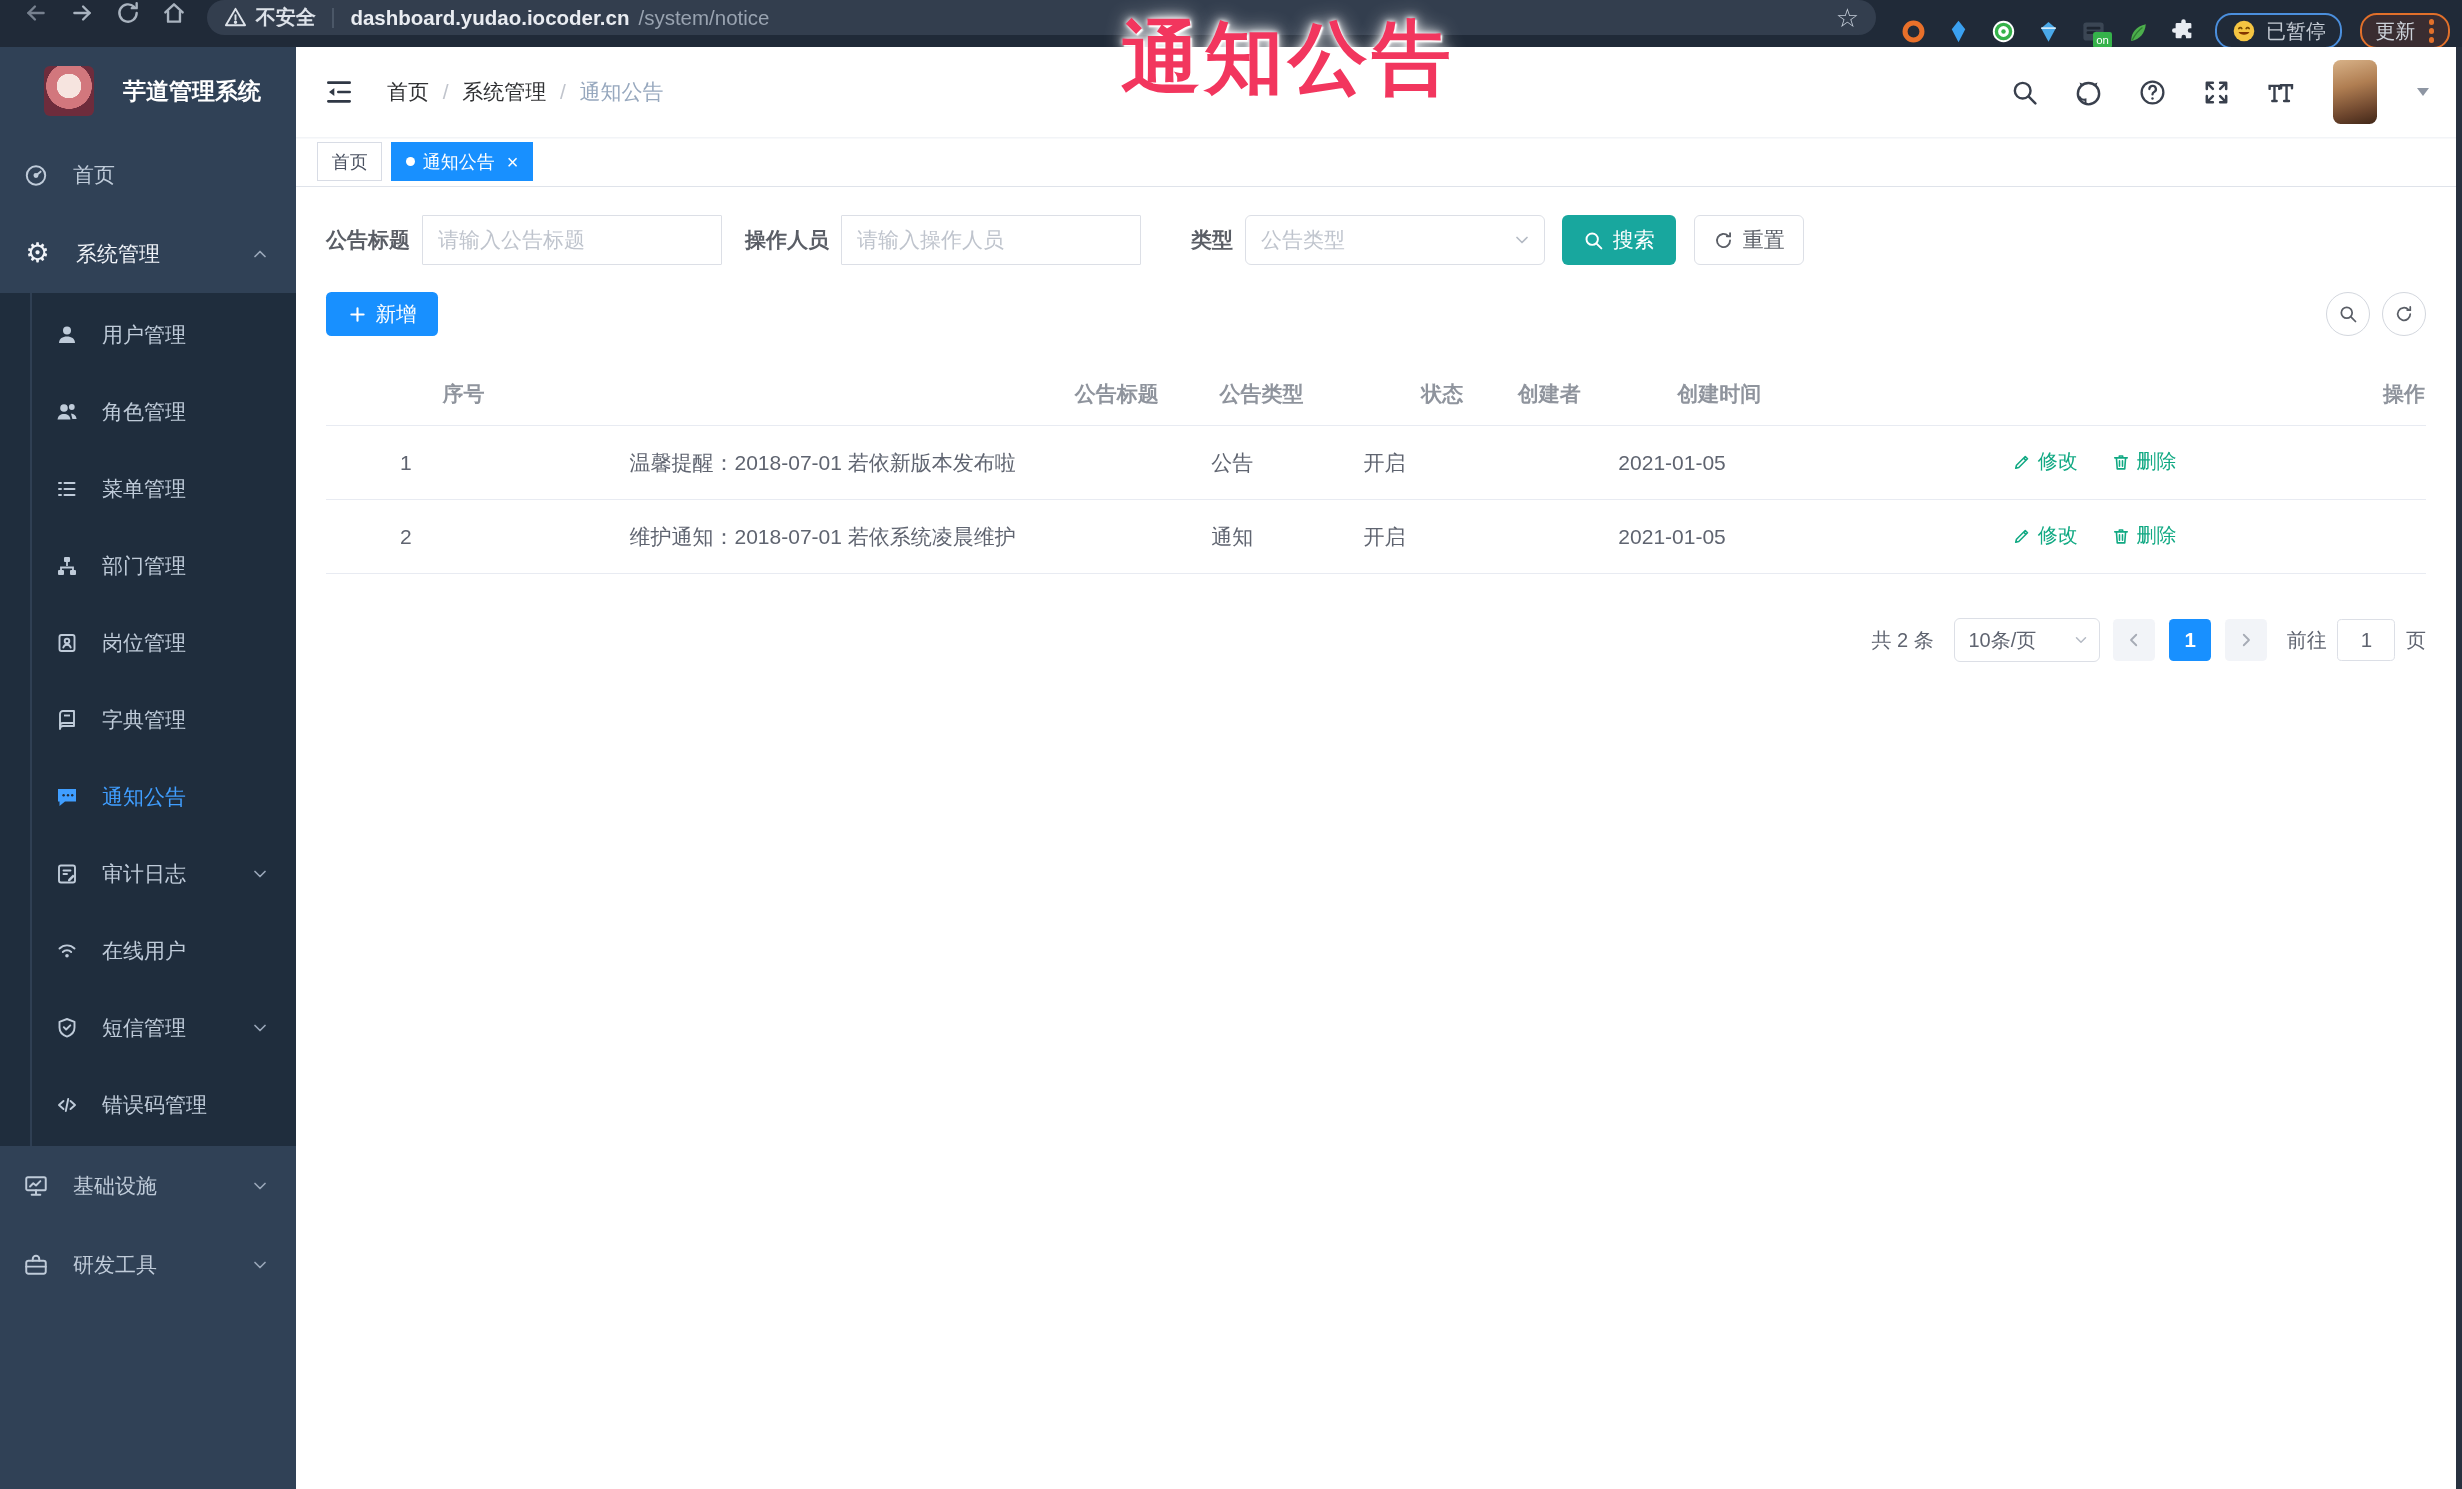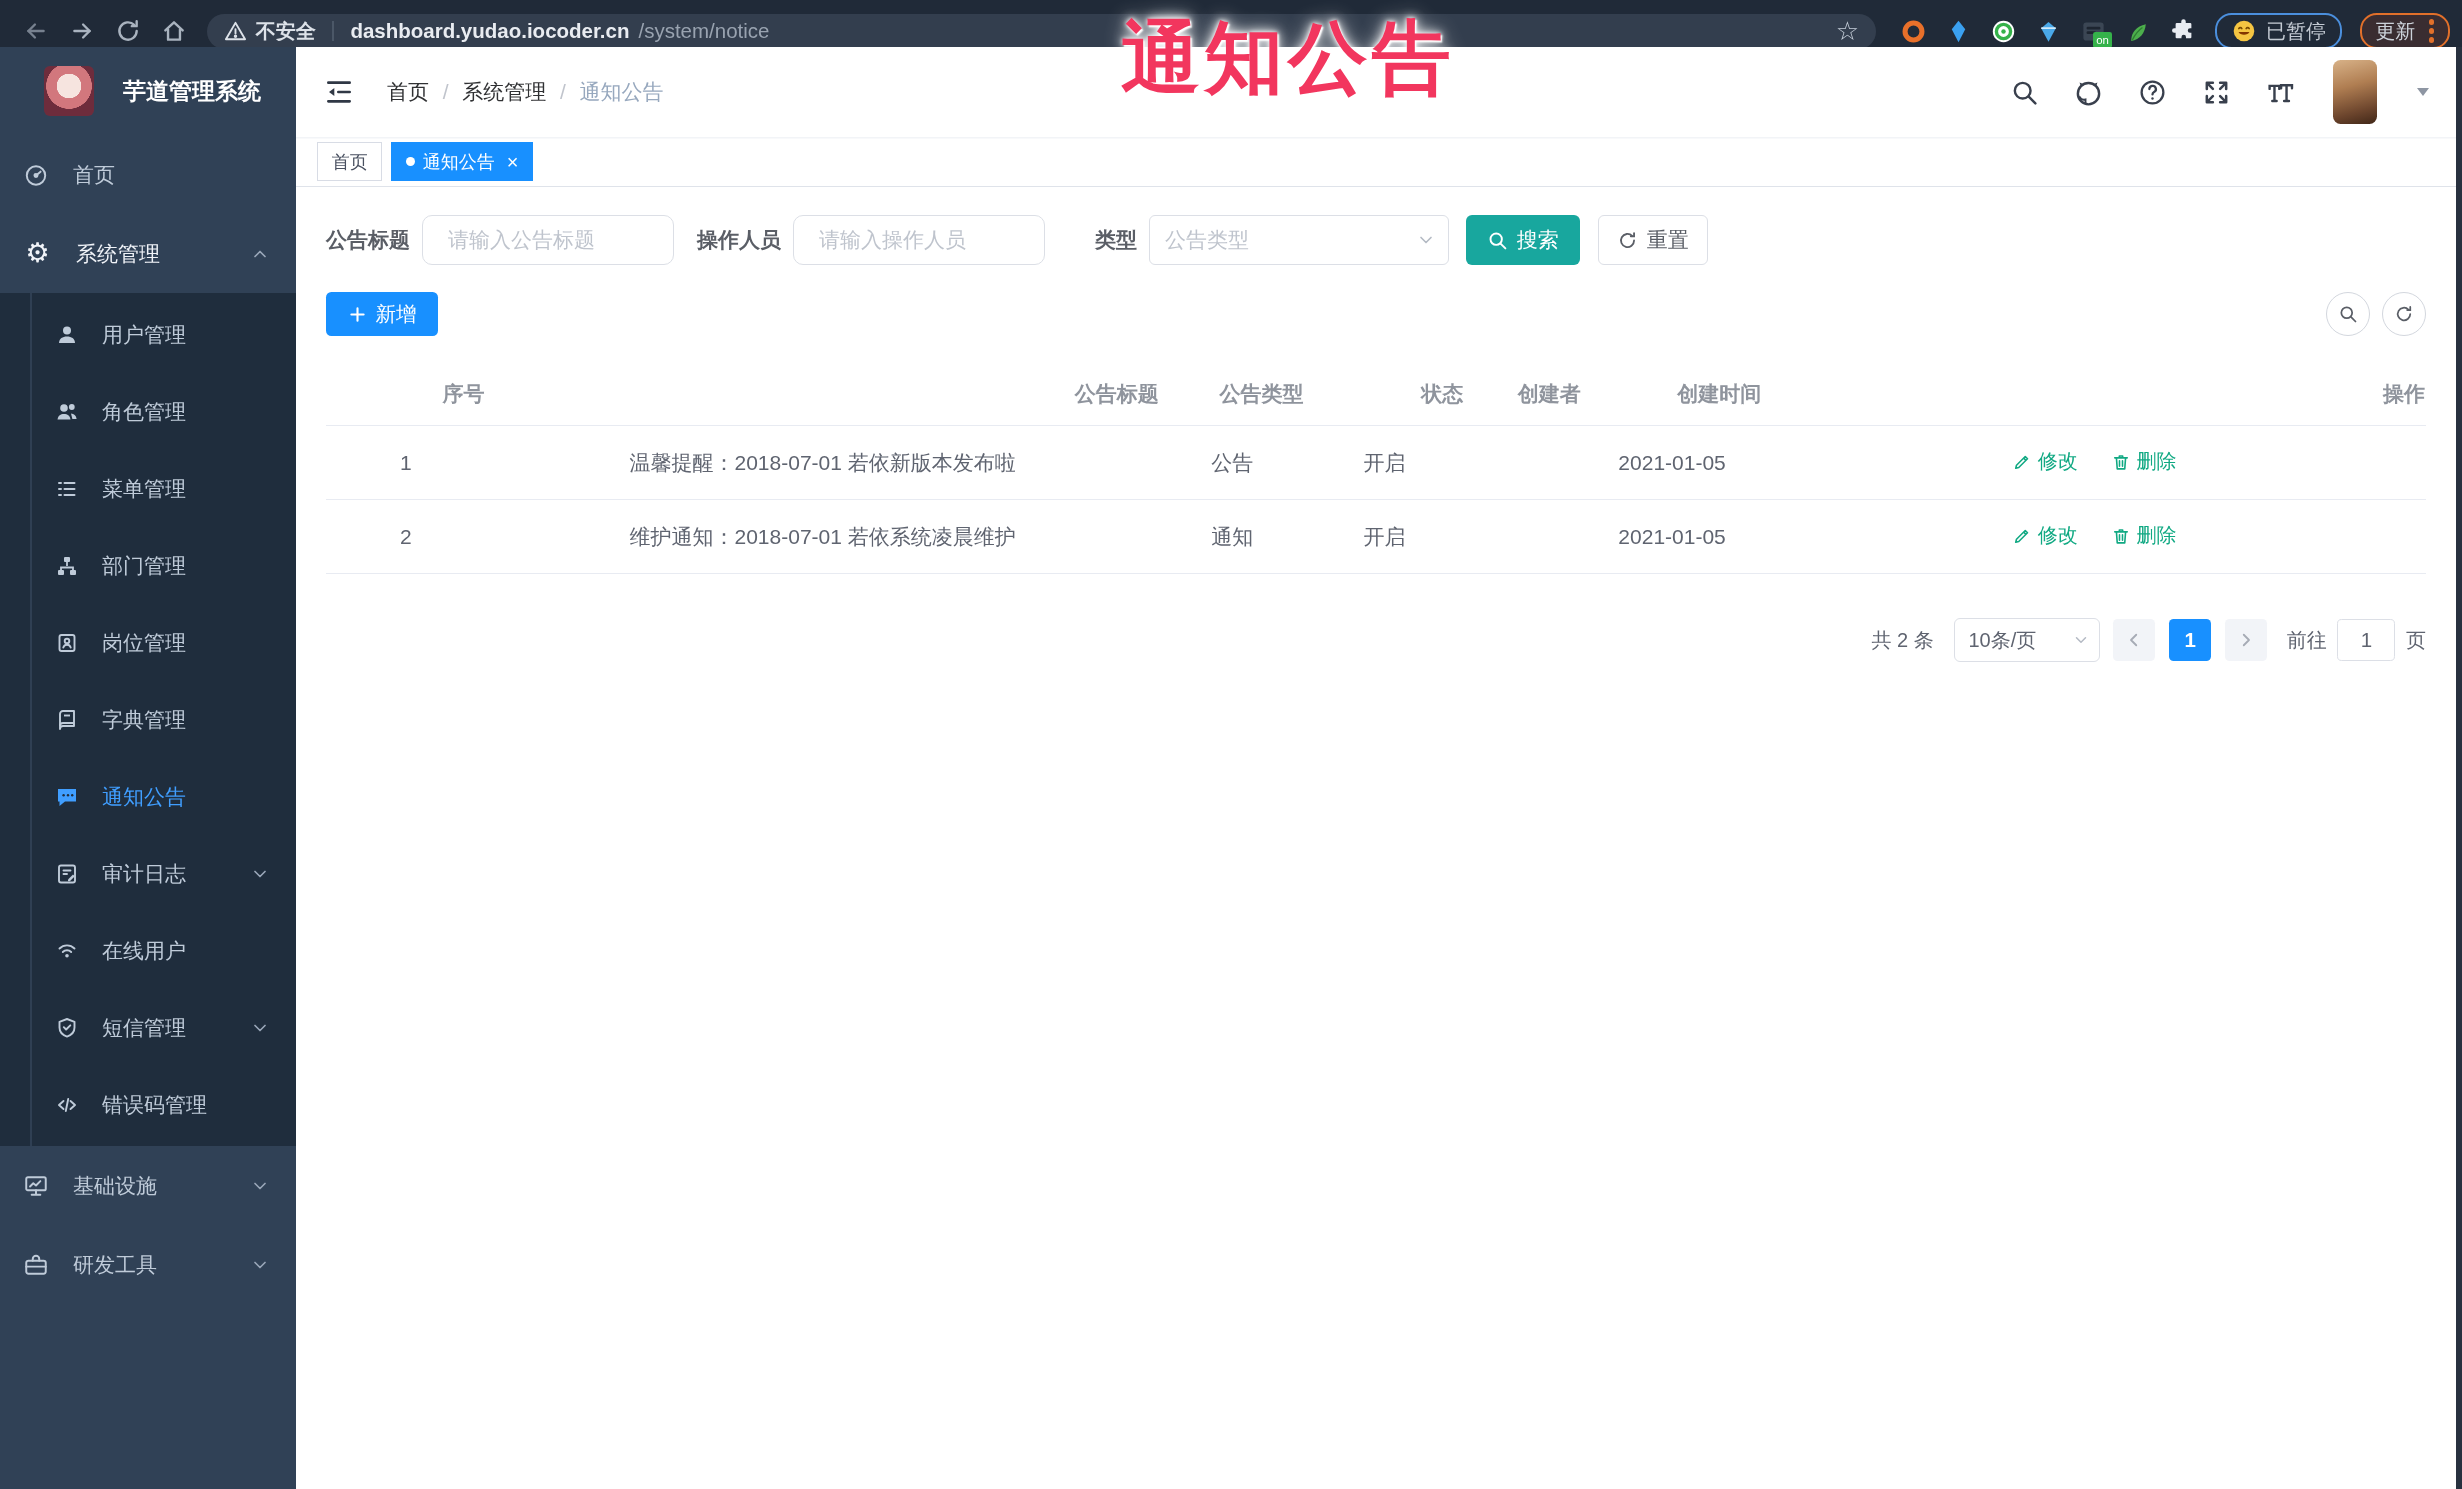--- a/index.html
+++ b/index.html
@@ -2,21 +2,21 @@
 <html style="font-size:12px"><head>
 <meta charset="utf-8">
 <style>
   html,body{margin:0;padding:0;background:#fff;}
   .page{position:relative;width:2462px;height:1490px;background:#fff;overflow:hidden;
         font-family:"Liberation Sans","DejaVu Sans",sans-serif;font-size:21px;color:#303133;}
   svg{display:block}
 
   
   .browser-bar{position:absolute;left:0;top:0;width:2462px;height:62px;background:#202a38;
-               display:flex;align-items:center;padding:0 12px 0 23px;box-sizing:border-box;gap:20px;}
+               display:flex;padding:0 12px 0 23px;box-sizing:border-box;gap:20px;}
   .nav-ico{width:26px;height:26px;color:#a9b3bf;flex:none;cursor:pointer}
   .nav-ico.dim{color:#77818f}
   .addr{flex:1;height:35px;background:#333e4e;border-radius:17.4px;display:flex;align-items:center;
         padding:0 16.7px;gap:9px;min-width:0;cursor:text}
   .warn-ico{width:23px;height:23px;color:#dde2e9;flex:none}
   .sec{color:#dde2e9;font-size:20px;font-weight:600;white-space:nowrap}
   .sep{width:1.5px;height:20px;background:#4b5767;margin:0 7.6px;flex:none}
   .host{color:#e9ecf1;font-weight:600;font-size:20.5px;white-space:nowrap}
   .path{color:#99a3b0;font-size:20.5px;white-space:nowrap}
   .star{margin-left:auto;color:#c6cfda;font-size:26px;line-height:1;cursor:pointer}
@@ -74,21 +74,21 @@
   .tag.active{background:#1890ff;border-color:#1890ff;color:#fff}
   .tag-dot{width:9px;height:9px;border-radius:50%;background:#fff}
   .tag-close{font-size:20px;line-height:1;margin-left:4.6px}
 
   
   .main{position:absolute;left:296px;top:188px;right:6px;bottom:0;background:#fff;
         padding:27px 30px 0 30px;box-sizing:border-box}
   .filter-row{display:flex;align-items:center}
   .f-label{color:#5a5e66;font-weight:600;white-space:nowrap}
   .ml16{margin-left:12px}.ml30{margin-left:23px}.ml66{margin-left:50px}
-  .inp{width:252px;height:50px;border:1.5px solid #dcdfe6;border-radius:10px;padding:0 25px;
+  .inp{width:300px;height:50px;border:1.5px solid #dcdfe6;border-radius:1px;padding:0 15px;
        font-size:21px;color:#303133;background:#fff;box-sizing:border-box;outline:none;
        font-family:"Liberation Sans","DejaVu Sans",sans-serif}
   .inp::placeholder{color:#bfc4cd}
   .select{width:300px;height:50px;border:1.5px solid #dcdfe6;border-radius:6px;display:flex;
           align-items:center;padding:0 15px;box-sizing:border-box;color:#bfc4cd;position:relative;cursor:pointer}
   .sel-chev{position:absolute;right:12px;width:20px;height:20px;color:#b4bac4}
   .btn{height:50px;border-radius:6px;display:inline-flex;align-items:center;justify-content:center;
        gap:9px;font-size:21px;cursor:pointer;box-sizing:border-box;border:none;white-space:nowrap}
   .btn-search{background:#18a79e;color:#fff;padding:0 21px;margin-left:16.7px}
   .btn-reset{background:#fff;color:#5a5e66;border:1.5px solid #dcdfe6;padding:5px 18px;margin-left:18px}

